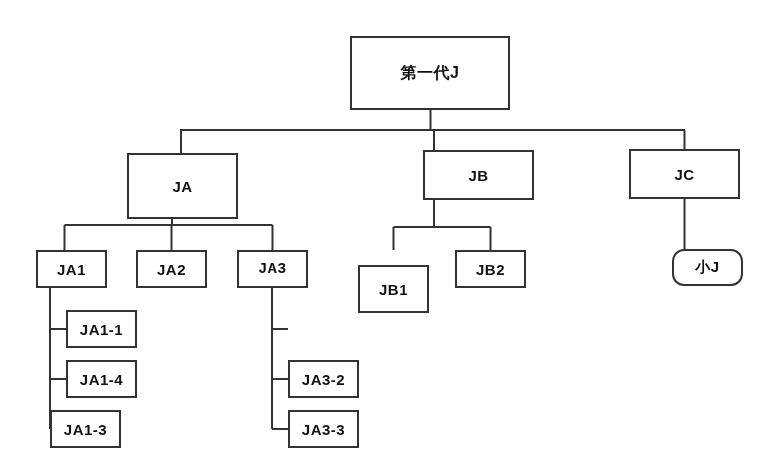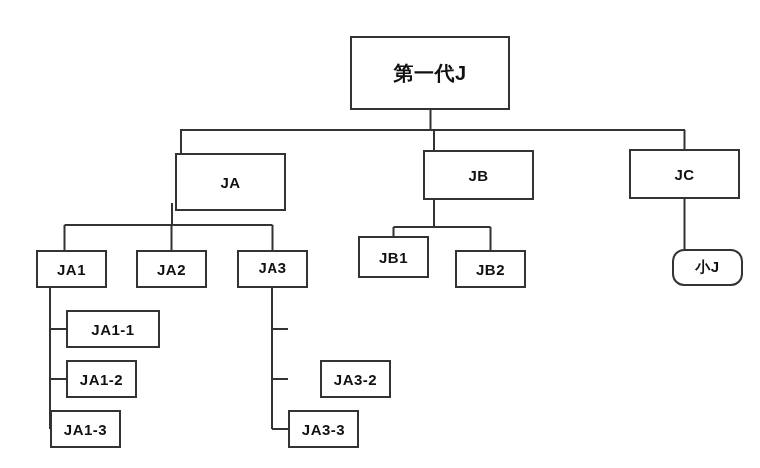--- a/index.html
+++ b/index.html
@@ -29,21 +29,21 @@
     border: 2px solid #333333;
     display: flex;
     align-items: center;
     justify-content: center;
     font-weight: bold;
     color: #111111;
     font-size: 15px;
     letter-spacing: 0.5px;
     white-space: nowrap;
   }
-  .lvl1 { font-size: 20px; }
+  .lvl1 { font-size: 16px; }
 </style>
 </head>
 <body>
 
 <div class="canvas">
 
   <svg class="connectors" viewBox="0 0 760 468" xmlns="http://www.w3.org/2000/svg">
     <path fill="none" stroke="#333333" stroke-width="2" d="M430.5 110 V131
          M180 130 H685
          M181 130 V153
@@ -64,31 +64,31 @@
          M50 379 H66
          M50 429 H66
          M272 287 V429
          M272 329 H288
          M272 379 H288
          M272 429 H288"></path>
   </svg>
 
   <div class="node lvl1" style="left:350px; top:36px;  width:160px; height:74px;">第一代J</div>
 
-  <div class="node" style="left:127px; top:153px; width:111px; height:58px;margin-left:48px;">JA</div>
+  <div class="node" style="left:127px; top:153px; width:111px; height:66px;">JA</div>
   <div class="node" style="left:379px; top:150px; width:111px; height:50px;margin-left:44px;">JB</div>
   <div class="node" style="left:629px; top:149px; width:111px; height:50px;">JC</div>
 
   <div class="node" style="left:36px;  top:250px; width:71px; height:38px;">JA1</div>
   <div class="node" style="left:136px; top:250px; width:71px; height:38px;">JA2</div>
   <div class="node" style="left:237px; top:250px; width:71px; height:38px;font-family:Liberation Mono, monospace;">JA3</div>
-  <div class="node" style="left:358px; top:236px; width:71px; height:42px;text-align:right;">JB1</div>
+  <div class="node" style="left:358px; top:265px; width:71px; height:48px;text-align:right;">JB1</div>
   <div class="node" style="left:455px; top:250px; width:71px; height:38px;">JB2</div>
   <div class="node" style="left:672px; top:249px; width:71px; height:37px;border-radius:12px;">小J</div>
 
-  <div class="node" style="left:66px;  top:310px; width:94px; height:38px;">JA1-1</div>
-  <div class="node" style="left:66px;  top:360px; width:71px; height:38px;">JA1-2</div>
+  <div class="node" style="left:66px;  top:310px; width:71px; height:38px;">JA1-1</div>
+  <div class="node" style="left:66px;  top:360px; width:71px; height:38px;">JA1-4</div>
   <div class="node" style="left:50px;  top:410px; width:71px; height:38px;">JA1-3</div>
 
-  <div class="node" style="left:288px; top:360px; width:71px; height:38px;margin-left:32px;">JA3-2</div>
+  <div class="node" style="left:288px; top:360px; width:71px; height:38px;">JA3-2</div>
   <div class="node" style="left:288px; top:410px; width:71px; height:38px;text-align:right;">JA3-3</div>
 
 </div>
 
 </body></html>

